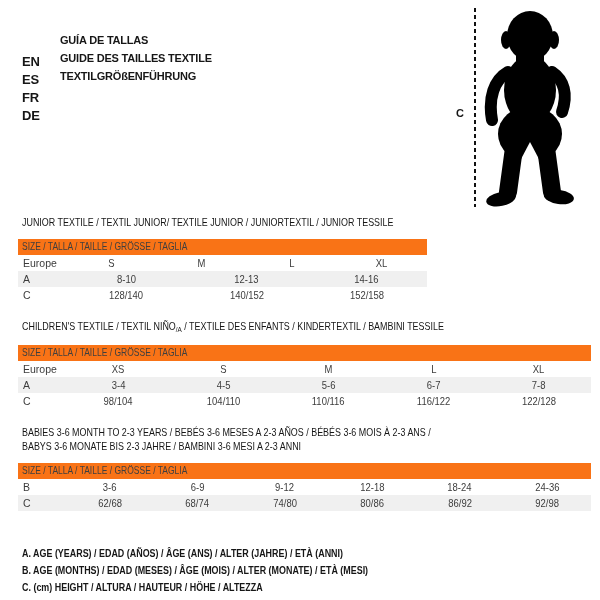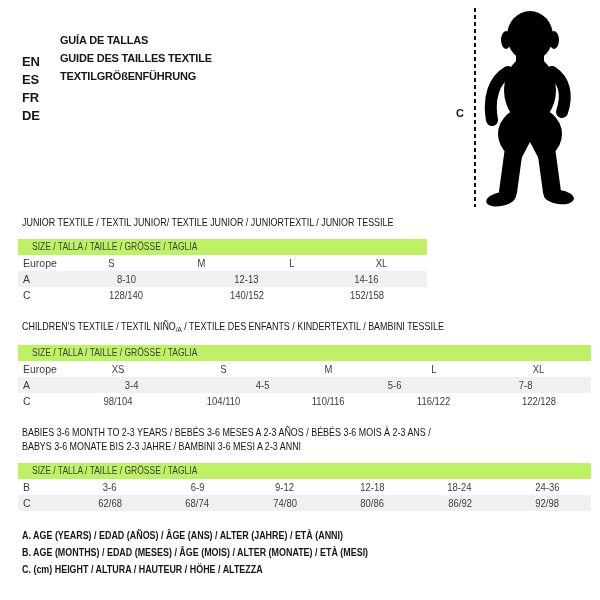--- a/index.html
+++ b/index.html
@@ -17,28 +17,28 @@
   .ccond{display:inline-block;transform:scaleX(0.9);transform-origin:50% 50%;white-space:nowrap;}
 
   
   .silhouette{position:absolute;left:470px;top:6px;}
   .fig-label{position:absolute;left:456px;top:107px;font-size:11px;font-weight:bold;}
 
   
   .tbl-title{position:absolute;left:22px;font-size:10.5px;font-weight:normal;color:#161616;white-space:nowrap;}
   .subtxt{font-size:7.5px;vertical-align:-2px;}
   .tbl{position:absolute;left:18px;color:#3c3c3c;}
-  .bar{height:16px;line-height:16px;background:#bef264;font-size:10px;color:#3f3f3f;padding-left:14px;}
+  .bar{height:16px;line-height:16px;background:#f97316;font-size:10px;color:#3f3f3f;padding-left:4px;}
   .trow{display:flex;height:16px;line-height:16px;font-size:10.5px;}
   .trow.alt{background:#f0f0f0;}
   .lbl{width:48px;padding-left:5px;box-sizing:border-box;}
   .cell{flex:1;text-align:center;}
 
   
-  .footnotes{position:absolute;left:22px;top:527px;}
+  .footnotes{position:absolute;left:22px;top:545px;}
   .fn{height:17px;line-height:17px;font-size:10.5px;font-weight:bold;white-space:nowrap;}
 </style>
 </head>
 <body>
 
 <div class="page">
 
   <div class="lang-list">
     <div class="lang-row">
       <span class="lang-code">EN</span>
@@ -120,20 +120,21 @@
       <span class="cell"><span class="ccond">S</span></span>
       <span class="cell"><span class="ccond">M</span></span>
       <span class="cell"><span class="ccond">L</span></span>
       <span class="cell"><span class="ccond">XL</span></span>
     </div>
     <div class="trow alt">
       <span class="lbl">A</span>
       <span class="cell"><span class="ccond">3-4</span></span>
       <span class="cell"><span class="ccond">4-5</span></span>
       <span class="cell"><span class="ccond">5-6</span></span>
+      <span class="cell"><span class="ccond">6-7</span></span>
       <span class="cell"><span class="ccond">7-8</span></span>
     </div>
     <div class="trow">
       <span class="lbl">C</span>
       <span class="cell"><span class="ccond">98/104</span></span>
       <span class="cell"><span class="ccond">104/110</span></span>
       <span class="cell"><span class="ccond">110/116</span></span>
       <span class="cell"><span class="ccond">116/122</span></span>
       <span class="cell"><span class="ccond">122/128</span></span>
     </div>

